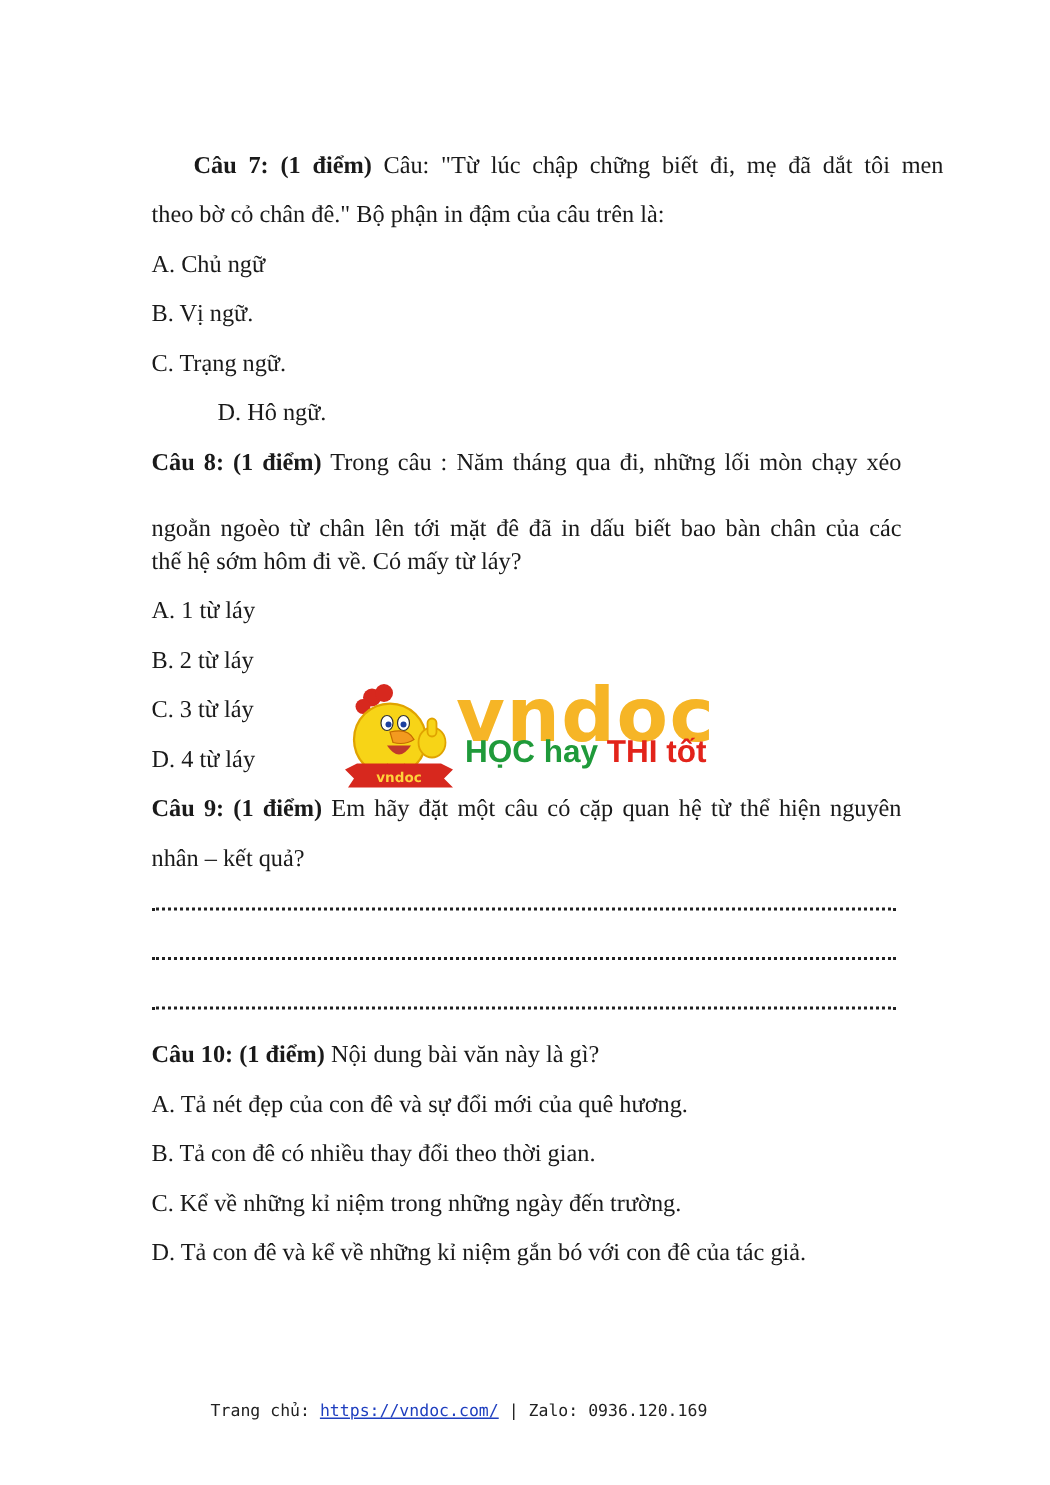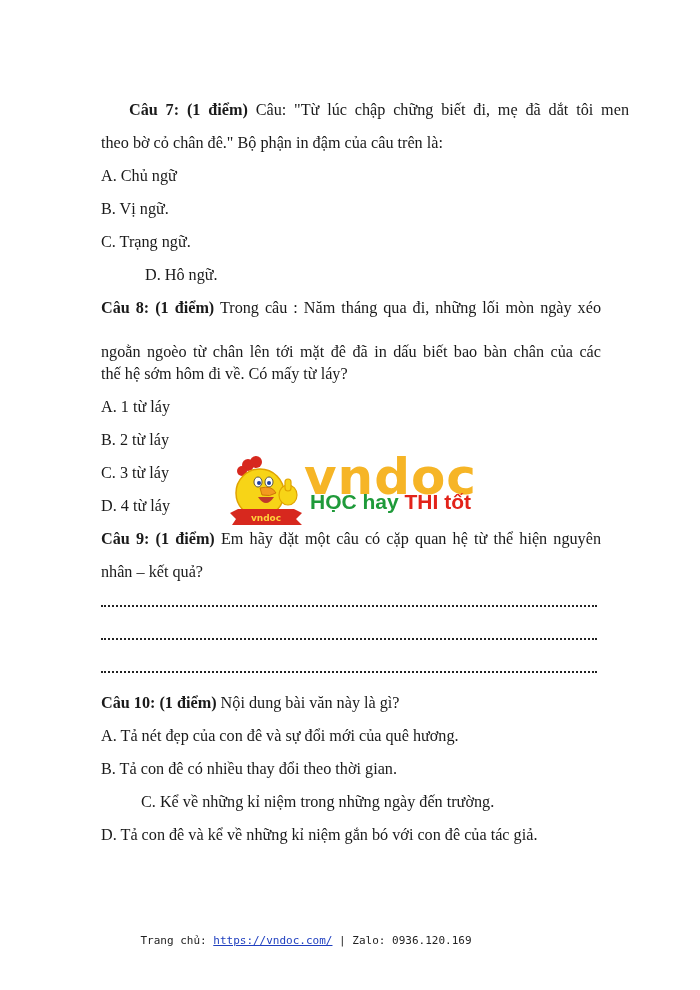--- a/index.html
+++ b/index.html
@@ -102,38 +102,38 @@
 
 <div class="page">
 
   <div class="line justify" style="top:100px;margin-left:28px;"><span class="q-label">Câu 7: (1 điểm)</span><span> Câu: "Từ lúc chập chững biết đi, mẹ đã dắt tôi men</span></div>
   <div class="line" style="top:133px;">theo bờ cỏ chân đê." Bộ phận in đậm của câu trên là:</div>
   <div class="line" style="top:166px;">A. Chủ ngữ</div>
   <div class="line" style="top:199px;">B. Vị ngữ.</div>
   <div class="line" style="top:232px;">C. Trạng ngữ.</div>
   <div class="line" style="top:265px;margin-left:44px;">D. Hô ngữ.</div>
 
-  <div class="line justify" style="top:298px;"><span class="q-label">Câu 8: (1 điểm)</span><span> Trong câu : Năm tháng qua đi, những lối mòn ngày xéo</span></div>
+  <div class="line justify" style="top:298px;"><span class="q-label">Câu 8: (1 điểm)</span><span> Trong câu : Năm tháng qua đi, những lối mòn chạy xéo</span></div>
   <div class="line justify" style="top:342px;">ngoằn ngoèo từ chân lên tới mặt đê đã in dấu biết bao bàn chân của các</div>
   <div class="line" style="top:364px;">thế hệ sớm hôm đi về. Có mấy từ láy?</div>
   <div class="line" style="top:397px;">A. 1 từ láy</div>
   <div class="line" style="top:430px;">B. 2 từ láy</div>
   <div class="line" style="top:463px;">C. 3 từ láy</div>
   <div class="line" style="top:496px;">D. 4 từ láy</div>
 
   <div class="line justify" style="top:529px;"><span class="q-label">Câu 9: (1 điểm)</span><span> Em hãy đặt một câu có cặp quan hệ từ thể hiện nguyên</span></div>
   <div class="line" style="top:562px;">nhân – kết quả?</div>
   <div class="dots" style="top:603px;"></div>
   <div class="dots" style="top:636px;"></div>
   <div class="dots" style="top:669px;"></div>
 
   <div class="line" style="top:693px;"><span class="q-label">Câu 10:  (1 điểm)</span><span> Nội dung bài văn này là gì?</span></div>
   <div class="line" style="top:726px;">A. Tả nét đẹp của con đê và sự đổi mới của quê hương.</div>
   <div class="line" style="top:759px;">B. Tả con đê có nhiều thay đổi theo thời gian.</div>
-  <div class="line" style="top:792px;margin-left:40px;">C. Kể về những kỉ niệm trong những ngày đến trường.</div>
+  <div class="line" style="top:792px;">C. Kể về những kỉ niệm trong những ngày đến trường.</div>
   <div class="line" style="top:825px;">D. Tả con đê và kể về những kỉ niệm gắn bó với con đê của tác giả.</div>
 </div>
 
 <div class="logo">
   <svg class="logo-mascot" viewBox="0 0 76 76" width="76" height="76">
 
     <circle cx="20" cy="10" r="6" fill="#d7281e"></circle>
     <circle cx="28" cy="7" r="6" fill="#d7281e"></circle>
     <circle cx="14" cy="16" r="5" fill="#d7281e"></circle>
 

